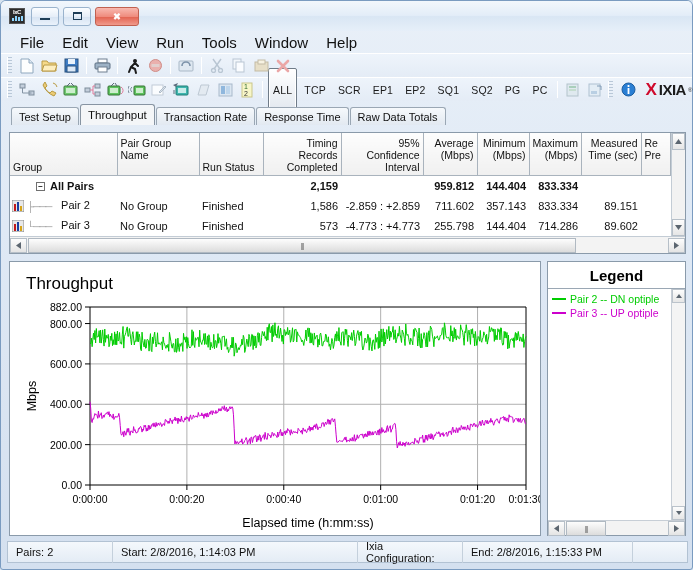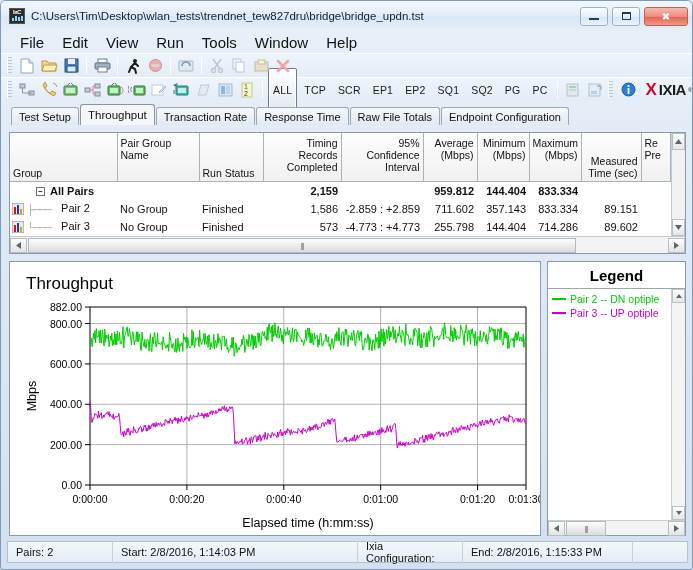--- a/index.html
+++ b/index.html
@@ -242,21 +242,20 @@
   <div class="titlebar">
     <div class="title-icon">
       <span style="font-size:6px;line-height:7px;">IxC</span>
       <div class="bars">
           <i style="height:3px"></i>
           <i style="height:5px"></i>
           <i style="height:4px"></i>
           <i style="height:5px"></i>
         </div>
     </div>
-    <div class="title-text">C:\Users\Tim\Desktop\wlan_tests\trendnet_tew827dru\bridge\bridge_updn.tst</div>
     <div class="title-buttons">
       <div class="tbtn">
           <div class="glyph-min"></div>
         </div>
       <div class="tbtn">
           <div class="glyph-max"></div>
         </div>
       <div class="tbtn close">✖</div>
     </div>
   </div>
@@ -471,22 +470,21 @@
       <span class="ixia-word">IXIA</span>
       <span class="ixia-reg">®</span>
     </div>
   </div>
 
   <div class="tabstrip">
     <div class="tab">Test Setup</div>
     <div class="tab selected">Throughput</div>
     <div class="tab">Transaction Rate</div>
     <div class="tab">Response Time</div>
-    <div class="tab">Raw File Totals</div>
-    <div class="tab">Endpoint Configuration</div>
+    <div class="tab">Raw Data Totals</div>
   </div>
 
   <div class="gridpanel">
     <div class="gridbody">
       <table class="grid">
         <colgroup>
           <col style="width:107px">
             <col style="width:82px">
             <col style="width:64px">
             <col style="width:78px">
@@ -500,21 +498,21 @@
         <thead>
           <tr>
             <th class="l">Group</th>
             <th class="l" style="vertical-align:top;padding-top:4px">Pair Group Name</th>
             <th class="l">Run Status</th>
             <th class="r" style="vertical-align:top;padding-top:4px">Timing Records Completed</th>
             <th class="r" style="vertical-align:top;padding-top:4px">95% Confidence Interval</th>
             <th class="r" style="vertical-align:top;padding-top:4px">Average (Mbps)</th>
             <th class="r" style="vertical-align:top;padding-top:4px">Minimum (Mbps)</th>
             <th class="r" style="vertical-align:top;padding-top:4px">Maximum (Mbps)</th>
-            <th class="r" style="vertical-align:top;padding-top:22px">Measured Time (sec)</th>
+            <th class="r" style="vertical-align:top;padding-top:4px">Measured Time (sec)</th>
             <th class="l" style="vertical-align:top;padding-top:4px">Re Pre</th>
           </tr>
         </thead>
         <tbody>
           <tr class="allpairs">
             <td style="padding-left:26px">
               <span class="expander">−</span><span>All Pairs</span>
             </td>
             <td></td>
             <td></td>

